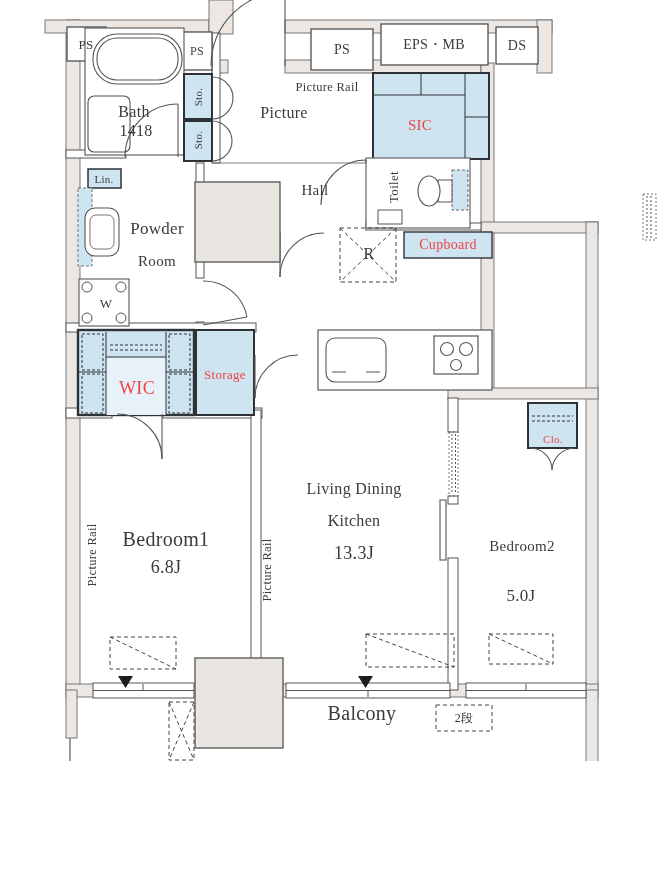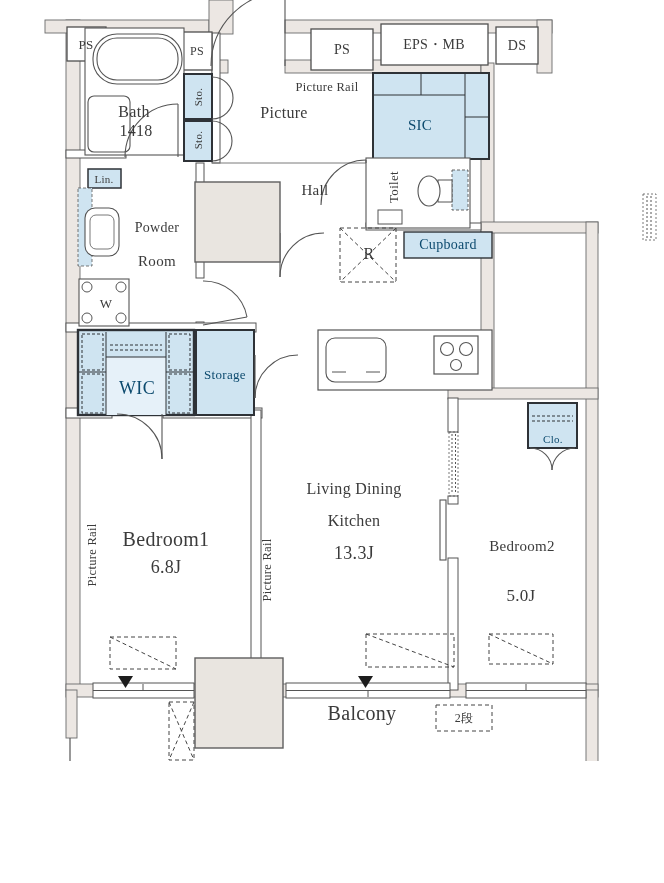--- a/index.html
+++ b/index.html
@@ -7,21 +7,21 @@
     position:relative;width:664px;height:761px;background:#ffffff;
     font-family:"Liberation Serif","DejaVu Serif",serif;color:#3b3b3b;
     overflow:hidden;
   }
   .plan svg{position:absolute;left:0;top:0;}
   .lbl{
     position:absolute;transform:translate(-50%,-50%);
     white-space:nowrap;line-height:1;letter-spacing:.3px;
   }
   .vert{transform:translate(-50%,-50%) rotate(-90deg);}
-  .blue-lbl{color:#0c4a6e;}
+  .blue-lbl{color:#ef4444;}
   .n-lbl{transform:translate(-50%,-50%) rotate(-48deg);font-weight:bold;}
 </style>
 </head>
 <body>
 
 <div class="plan">
 
 <svg width="664" height="883" viewBox="0 0 664 883">
 
   <g fill="#ece7e3" stroke="#6a6a6a" stroke-width="0.9">
@@ -261,21 +261,21 @@
   <div class="lbl vert" style="left:198px;top:140px;font-size:11px">Sto.</div>
   <div class="lbl" style="left:327px;top:87px;font-size:12.5px">Picture Rail</div>
   <div class="lbl" style="left:284px;top:113px;font-size:16px">Picture</div>
   <div class="lbl" style="left:342px;top:50px;font-size:14px">PS</div>
   <div class="lbl" style="left:434px;top:45px;font-size:14px">EPS・MB</div>
   <div class="lbl" style="left:517px;top:46px;font-size:14px">DS</div>
   <div class="lbl blue-lbl" style="left:420px;top:125px;font-size:15px">SIC</div>
   <div class="lbl vert" style="left:393px;top:187px;font-size:13px">Toilet</div>
   <div class="lbl" style="left:315px;top:190px;font-size:15px">Hall</div>
   <div class="lbl" style="left:104px;top:179px;font-size:11px">Lin.</div>
-  <div class="lbl" style="left:157px;top:228px;font-size:14px">Powder</div>
+  <div class="lbl" style="left:157px;top:228px;font-size:17px">Powder</div>
   <div class="lbl" style="left:157px;top:261px;font-size:15px">Room</div>
   <div class="lbl" style="left:106px;top:303px;font-size:13px">W</div>
   <div class="lbl blue-lbl" style="left:448px;top:245px;font-size:14px">Cupboard</div>
   <div class="lbl" style="left:369px;top:254px;font-size:16px">R</div>
   <div class="lbl blue-lbl" style="left:137px;top:388px;font-size:18px">WIC</div>
   <div class="lbl blue-lbl" style="left:225px;top:374px;font-size:13px">Storage</div>
   <div class="lbl" style="left:166px;top:539px;font-size:20px">Bedroom1</div>
   <div class="lbl" style="left:166px;top:567px;font-size:18px">6.8J</div>
   <div class="lbl vert" style="left:92px;top:555px;font-size:12.5px">Picture Rail</div>
   <div class="lbl vert" style="left:267px;top:570px;font-size:12.5px">Picture Rail</div>

